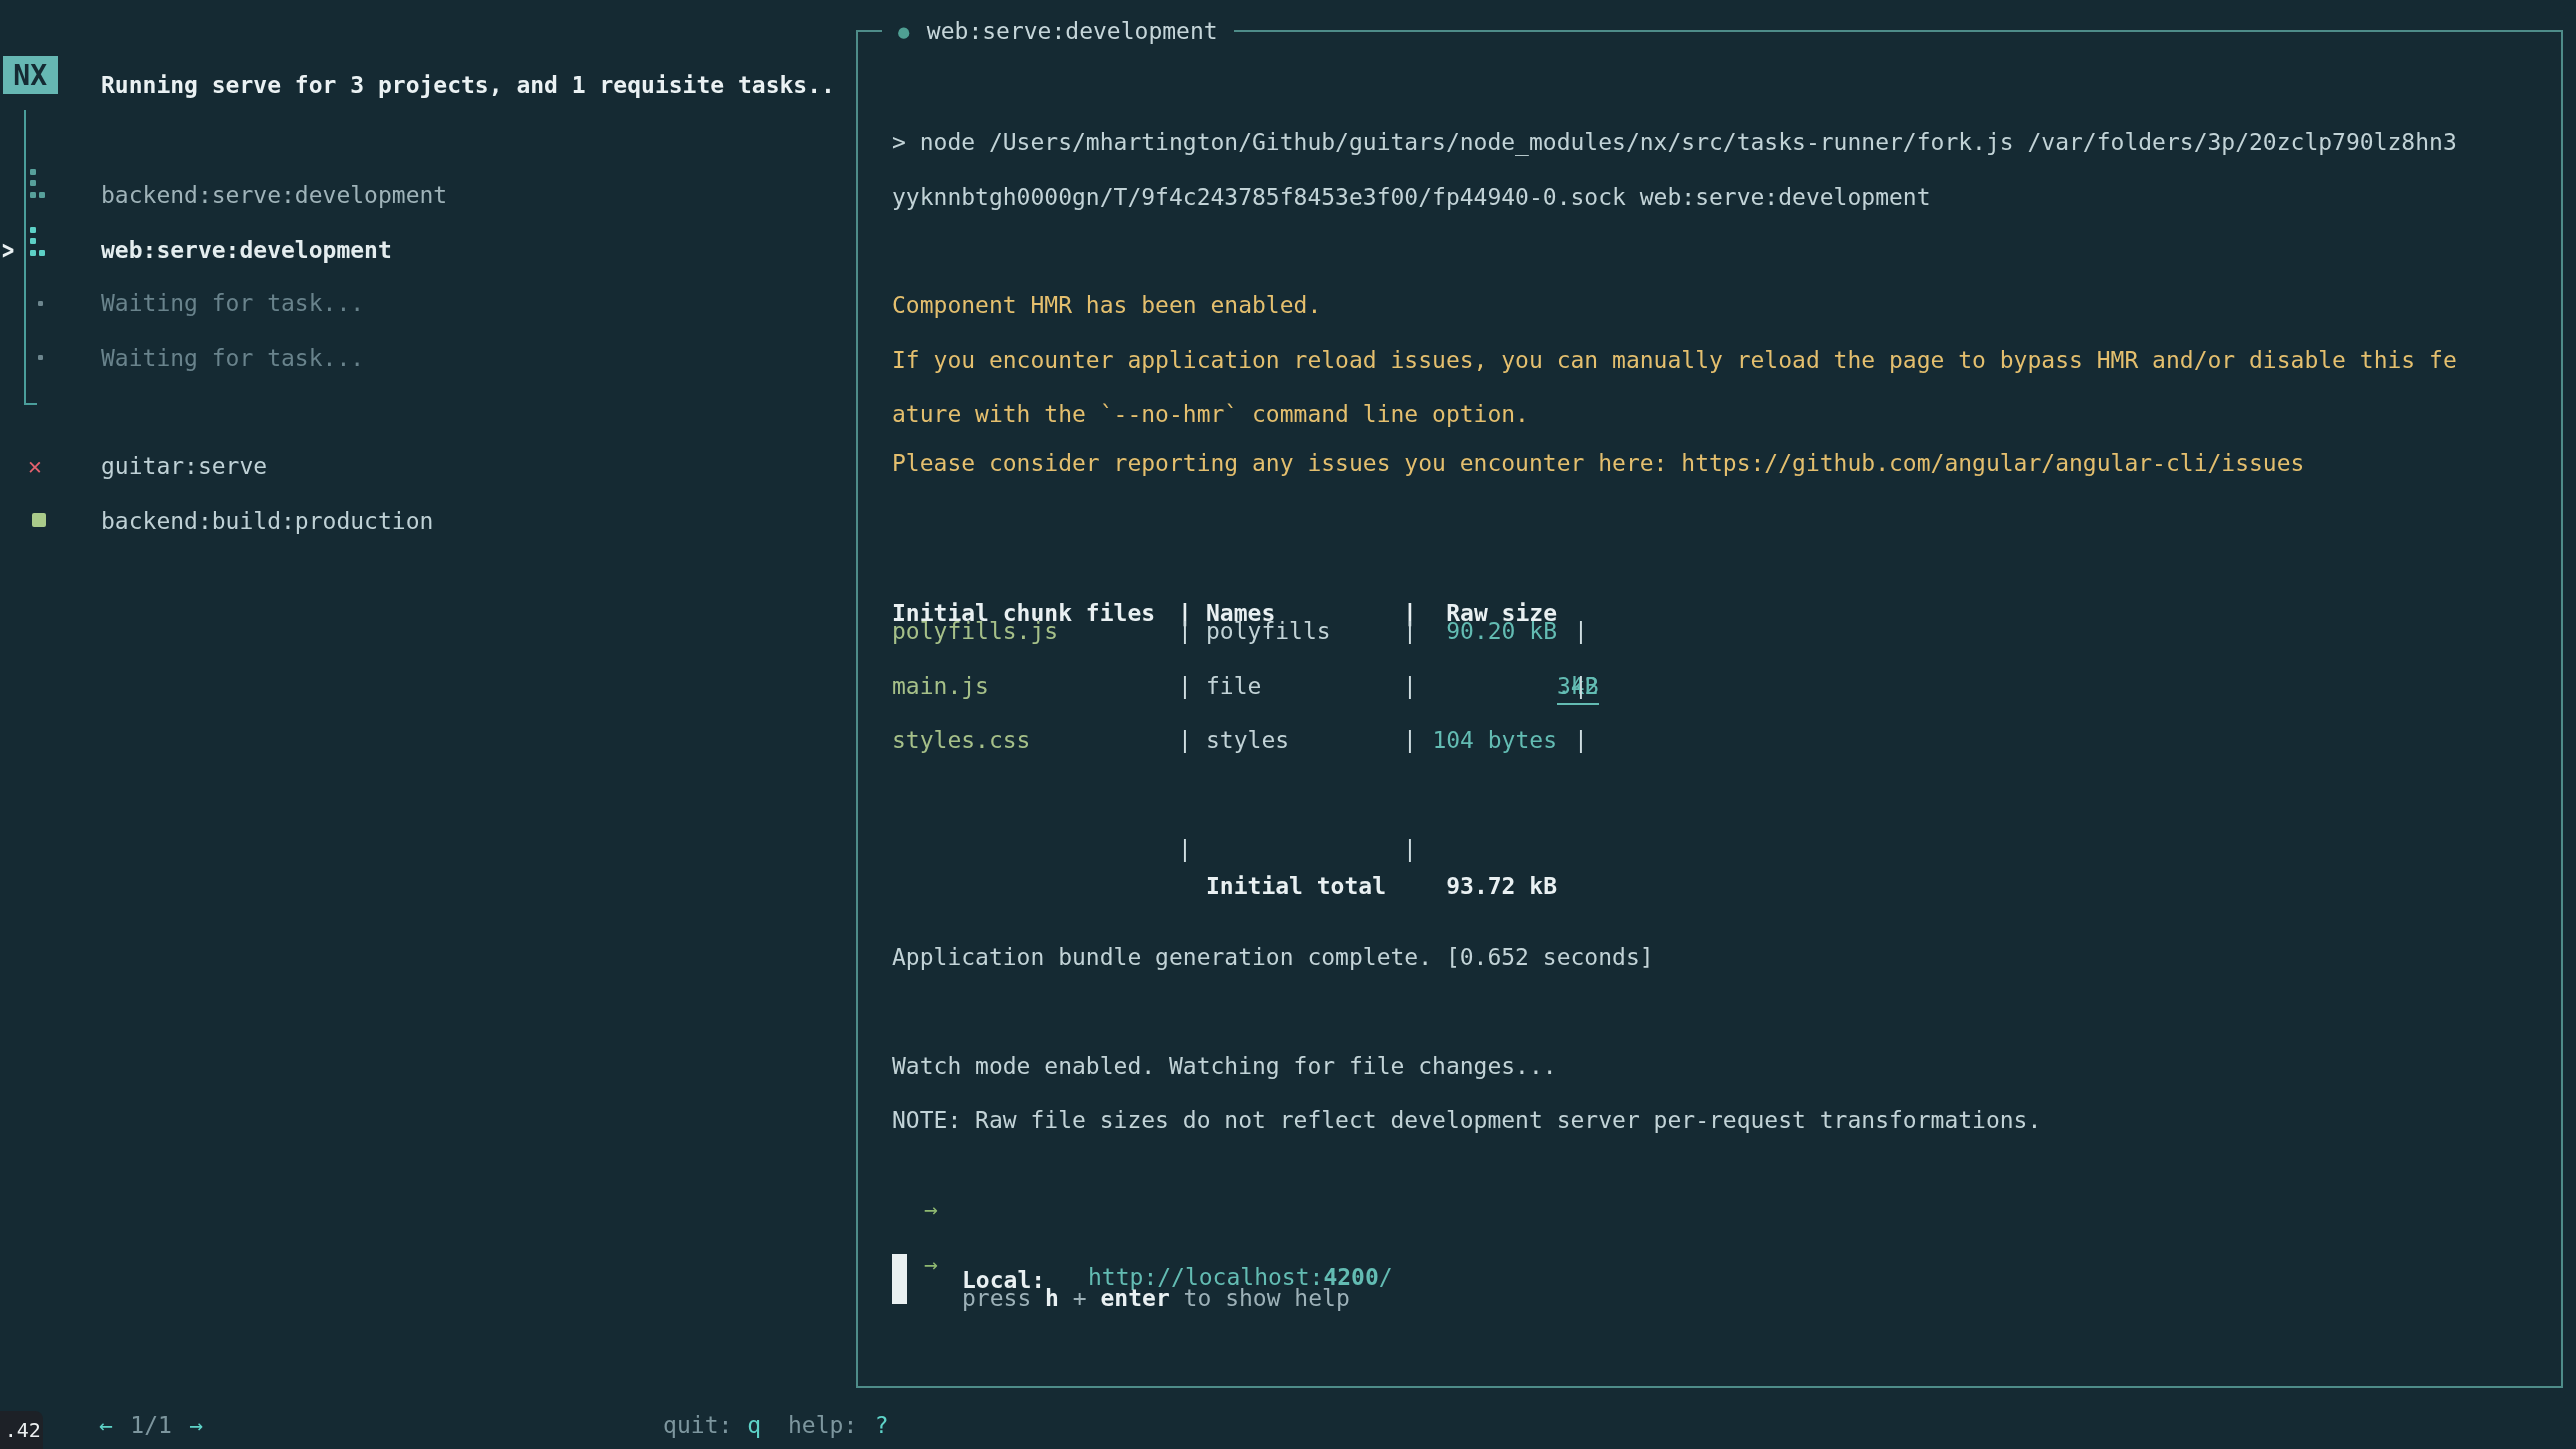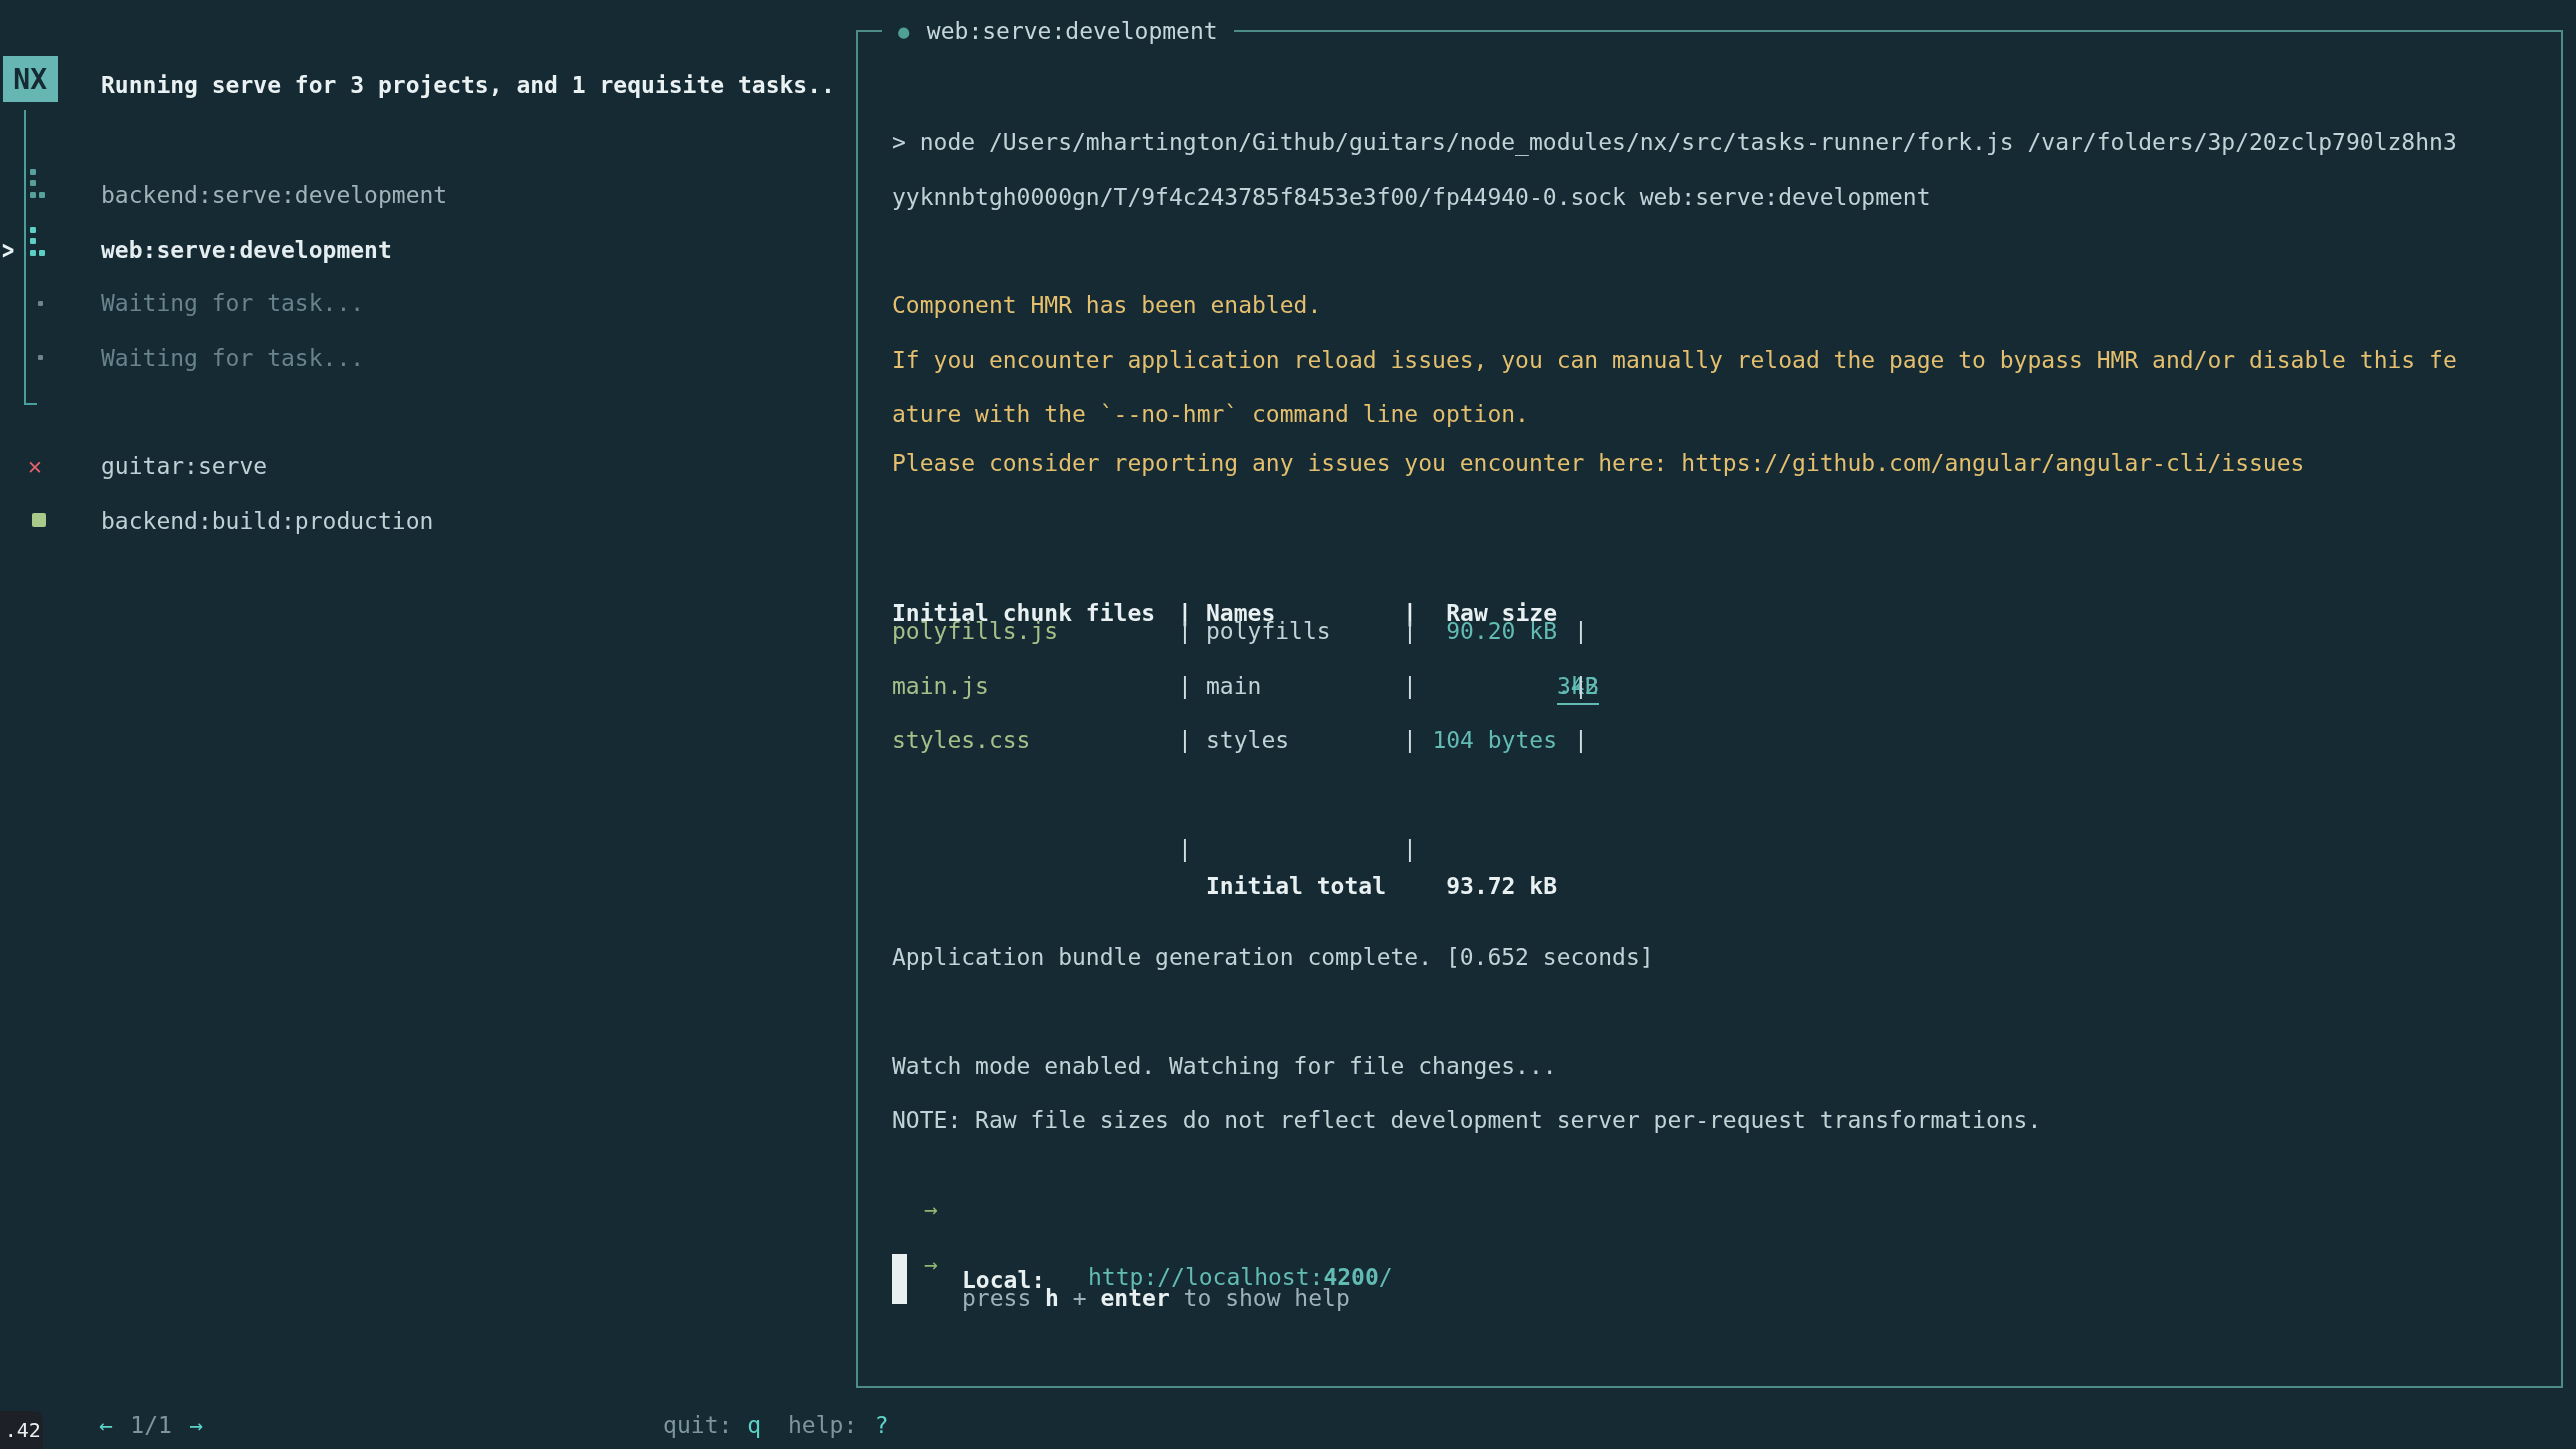--- a/index.html
+++ b/index.html
@@ -9,21 +9,21 @@
     background:#152a33; overflow:hidden;
     font-family:"DejaVu Sans Mono", monospace;
     font-size:23px; color:#c2d3d7;
   }
   .abs { position:absolute; }
   .line { position:absolute; height:34px; line-height:34px; white-space:pre; }
   .bold { font-weight:bold;margin-top:37px; }
 
   
   .nx-logo {
-    left:2.7px; top:56px; width:55px; height:46px;
+    left:2.7px; top:56px; width:55px; height:38px;
     background:#66b7b3; color:#152a33;
     font-weight:bold; font-size:28px;
     display:flex; align-items:center; justify-content:center;
   }
   .sidebar-title { left:101px; top:68px; color:#eaf1f3; font-weight:bold; }
   .tree-line { left:23.5px; top:110px; width:2px; height:295px; background:#4a9e9b; }
   .tree-foot { left:23.5px; top:403px; width:13.4px; height:2px; background:#4a9e9b; }
   .caret { left:0px; top:233px; color:#e9f0f2; font-weight:bold; font-size:27px; transform:scaleX(.75); }
   .task { left:101px; }
   .t-running  { color:#9fb3b9; }
@@ -176,21 +176,21 @@
       <span class="tc-p1 c-pipe">|</span>
       <span class="tc-name c-gray">polyfills</span>
       <span class="tc-p2 c-pipe">|</span>
       <span class="tc-size c-teal">90.20 kB</span>
       <span class="tc-p3 c-pipe">|</span>
     </div>
 
     <div class="t-line" style="top:637px">
       <span class="tc-file c-olive">main.js</span>
       <span class="tc-p1 c-pipe">|</span>
-      <span class="tc-name c-gray">main</span>
+      <span class="tc-name c-gray">file</span>
       <span class="tc-p2 c-pipe">|</span>
       <span class="tc-size c-teal"><span>3</span><span class="u-teal">.42</span><span> kB</span></span>
       <span class="tc-p3 c-pipe">|</span>
     </div>
 
     <div class="t-line" style="top:691px">
       <span class="tc-file c-olive">styles.css</span>
       <span class="tc-p1 c-pipe">|</span>
       <span class="tc-name c-gray">styles</span>
       <span class="tc-p2 c-pipe">|</span>

